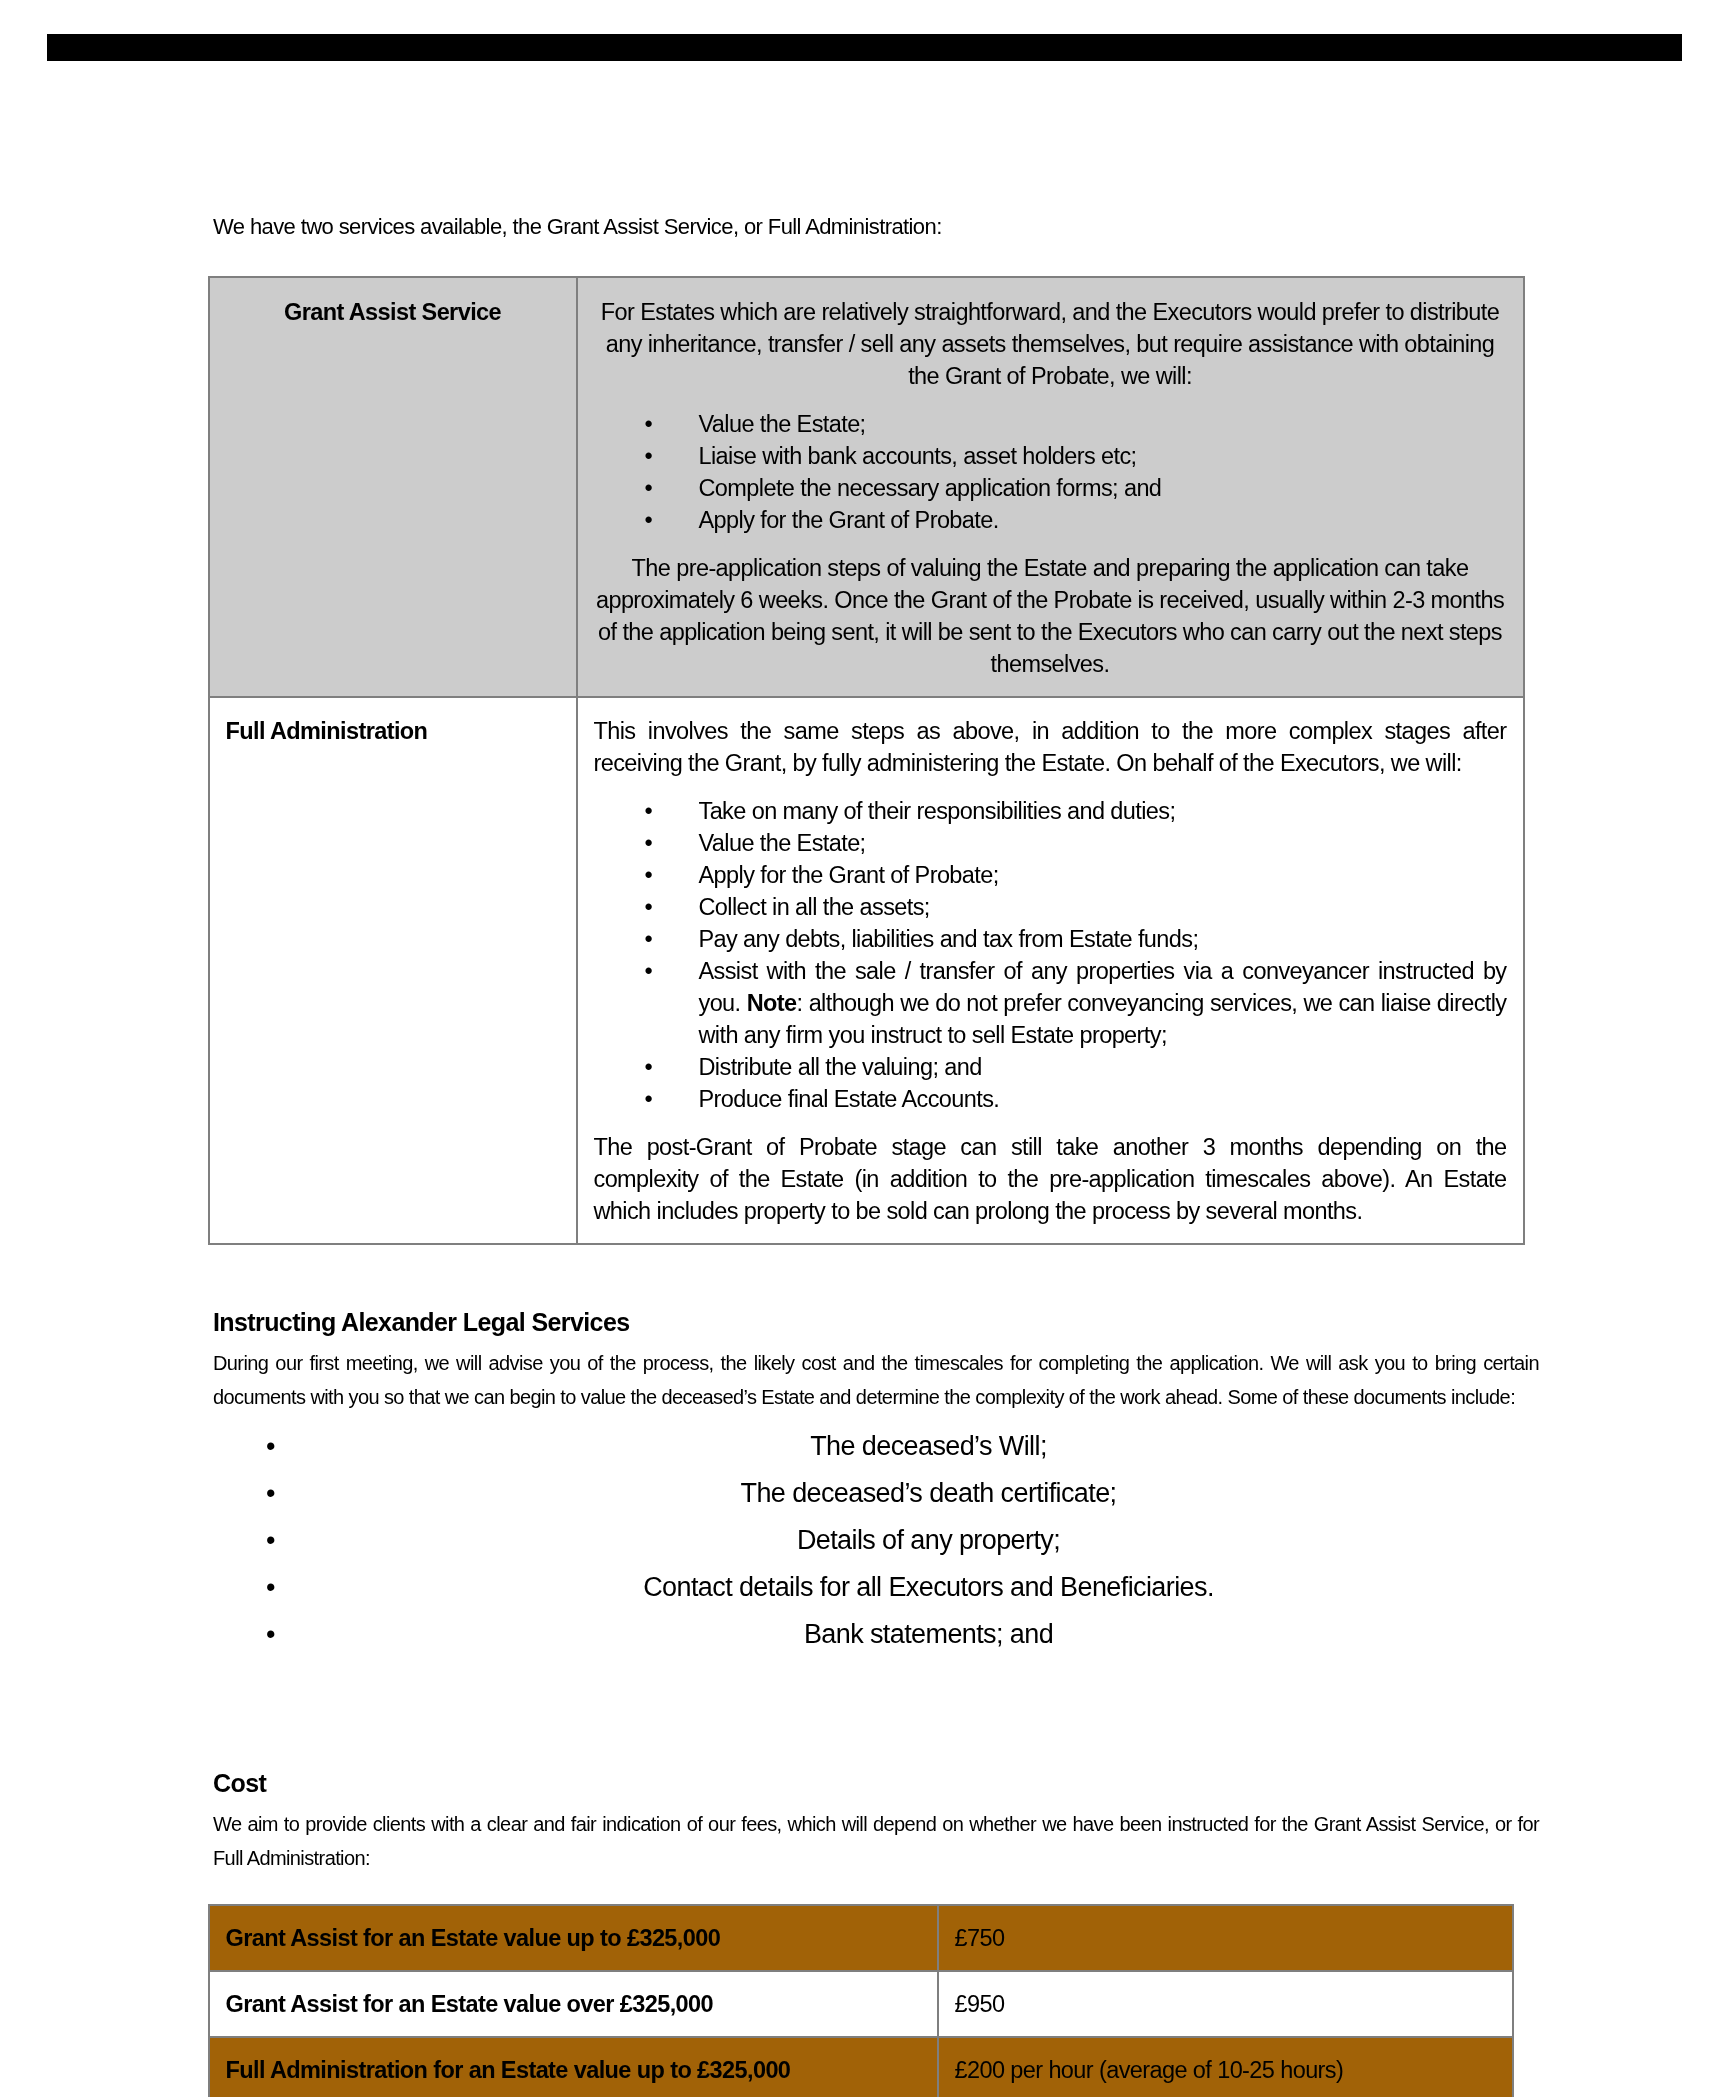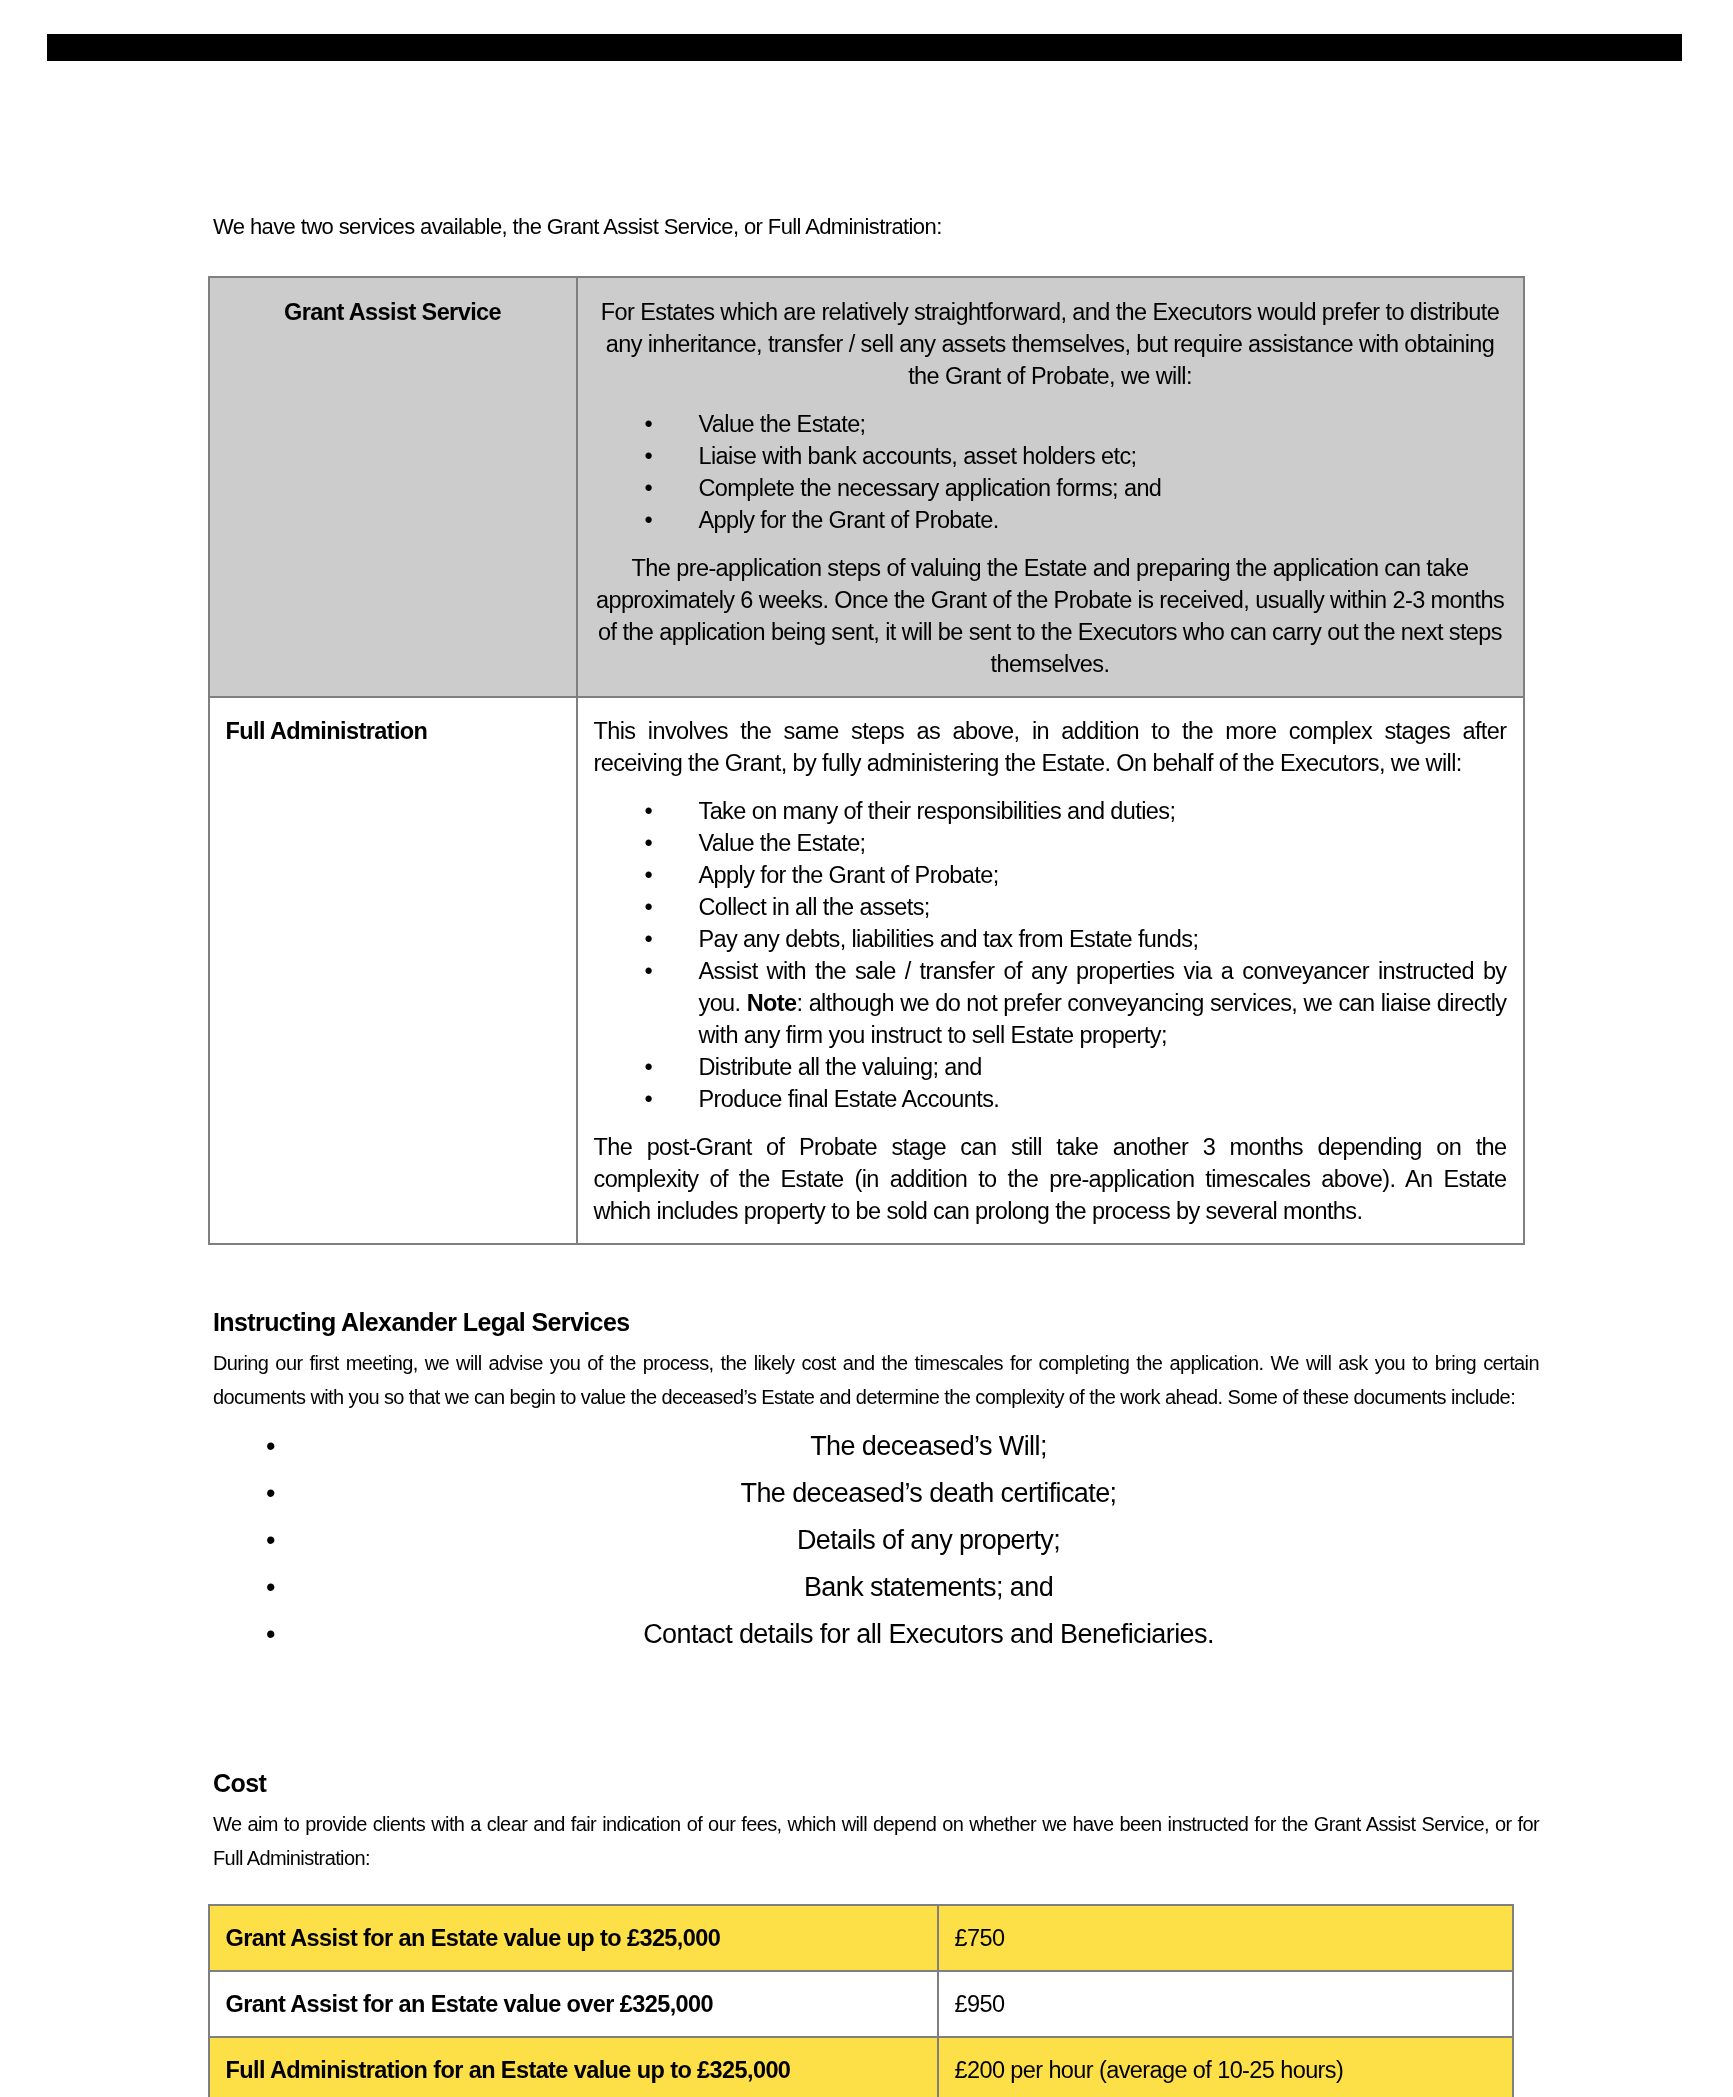--- a/index.html
+++ b/index.html
@@ -32,21 +32,21 @@
   ul.docs li { position: relative; font-size: 27px; line-height: 47px; letter-spacing: -0.6px; }
   ul.docs li::before { content: "\2022"; position: absolute; left: -52px; }
   table.costs {
     position: absolute; left: -5.5px; width: 1306px; border-collapse: collapse; table-layout: fixed;
   }
   table.costs td {
     border: 2.1px solid #7f7f7f; height: 64px; padding: 0 16px; font-size: 23.5px; letter-spacing: -0.6px;
     vertical-align: middle;
   }
   table.costs td.clabel { width: 695px; font-weight: bold; }
-  table.costs tr.shaded td { background: #fde047; margin-top: 36px; }
+  table.costs tr.shaded td { background: #a16207; margin-top: 36px; }
 </style>
 </head>
 <body>
 
 <div class="top-bar"></div>
 
 <div class="content">
   <p class="intro">We have two services available, the Grant Assist Service, or Full Administration:</p>
 
   <table class="services">
@@ -84,22 +84,22 @@
   </tbody>
     </table>
 
   <div class="section" style="top: 1095px;">
     <p class="heading">Instructing Alexander Legal Services</p>
     <p class="para">During our first meeting, we will advise you of the process, the likely cost and the timescales for completing the application. We will ask you to bring certain documents with you so that we can begin to value the deceased’s Estate and determine the complexity of the work ahead. Some of these documents include:</p>
     <ul class="docs">
       <li>The deceased’s Will;</li>
       <li>The deceased’s death certificate;</li>
       <li>Details of any property;</li>
+      <li>Contact details for all Executors and Beneficiaries.</li>
       <li>Bank statements; and</li>
-      <li>Contact details for all Executors and Beneficiaries.</li>
     </ul>
   </div>
 
   <div class="section" style="top: 1556px;">
     <p class="heading">Cost</p>
     <p class="para">We aim to provide clients with a clear and fair indication of our fees, which will depend on whether we have been instructed for the Grant Assist Service, or for Full Administration:</p>
     <table class="costs" style="top: 138px;">
       <tbody>
           <tr class="shaded">
         <td class="clabel">Grant Assist for an Estate value up to £325,000</td>

